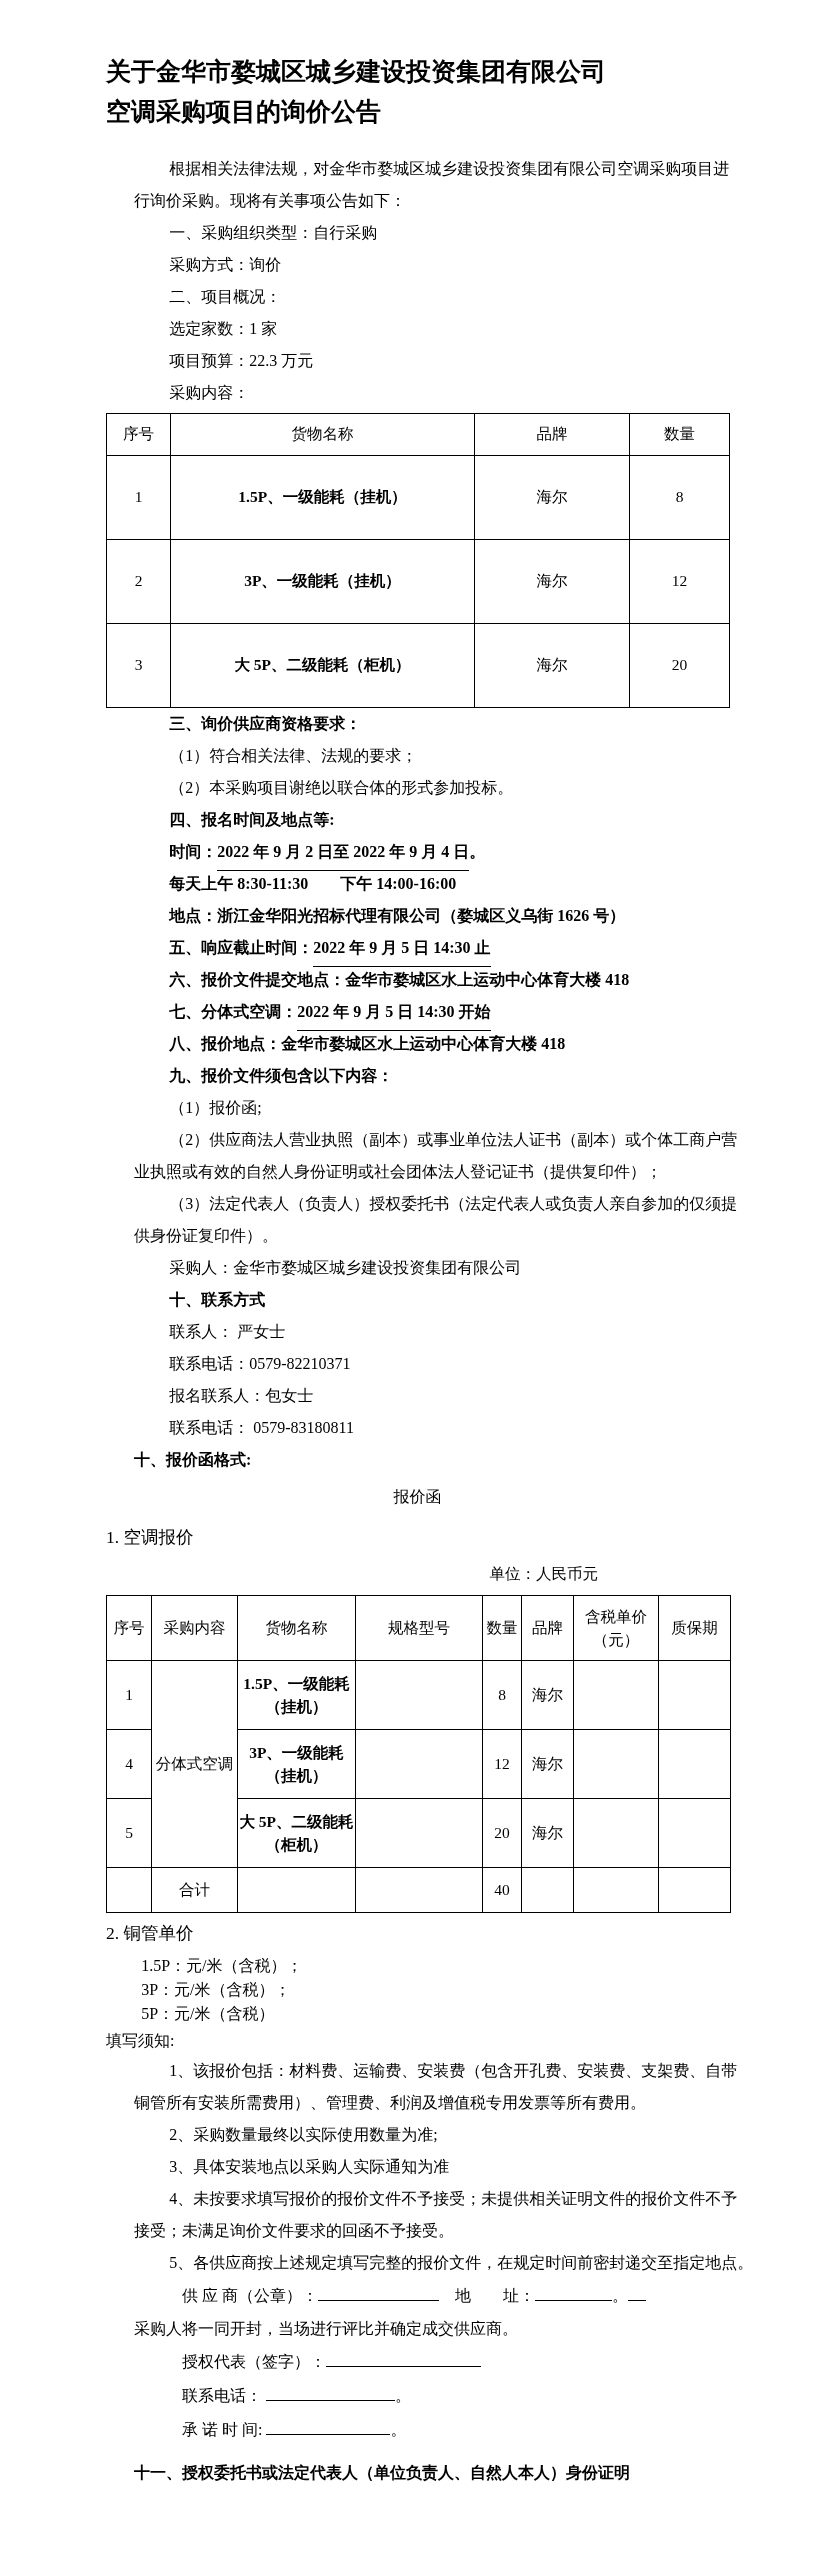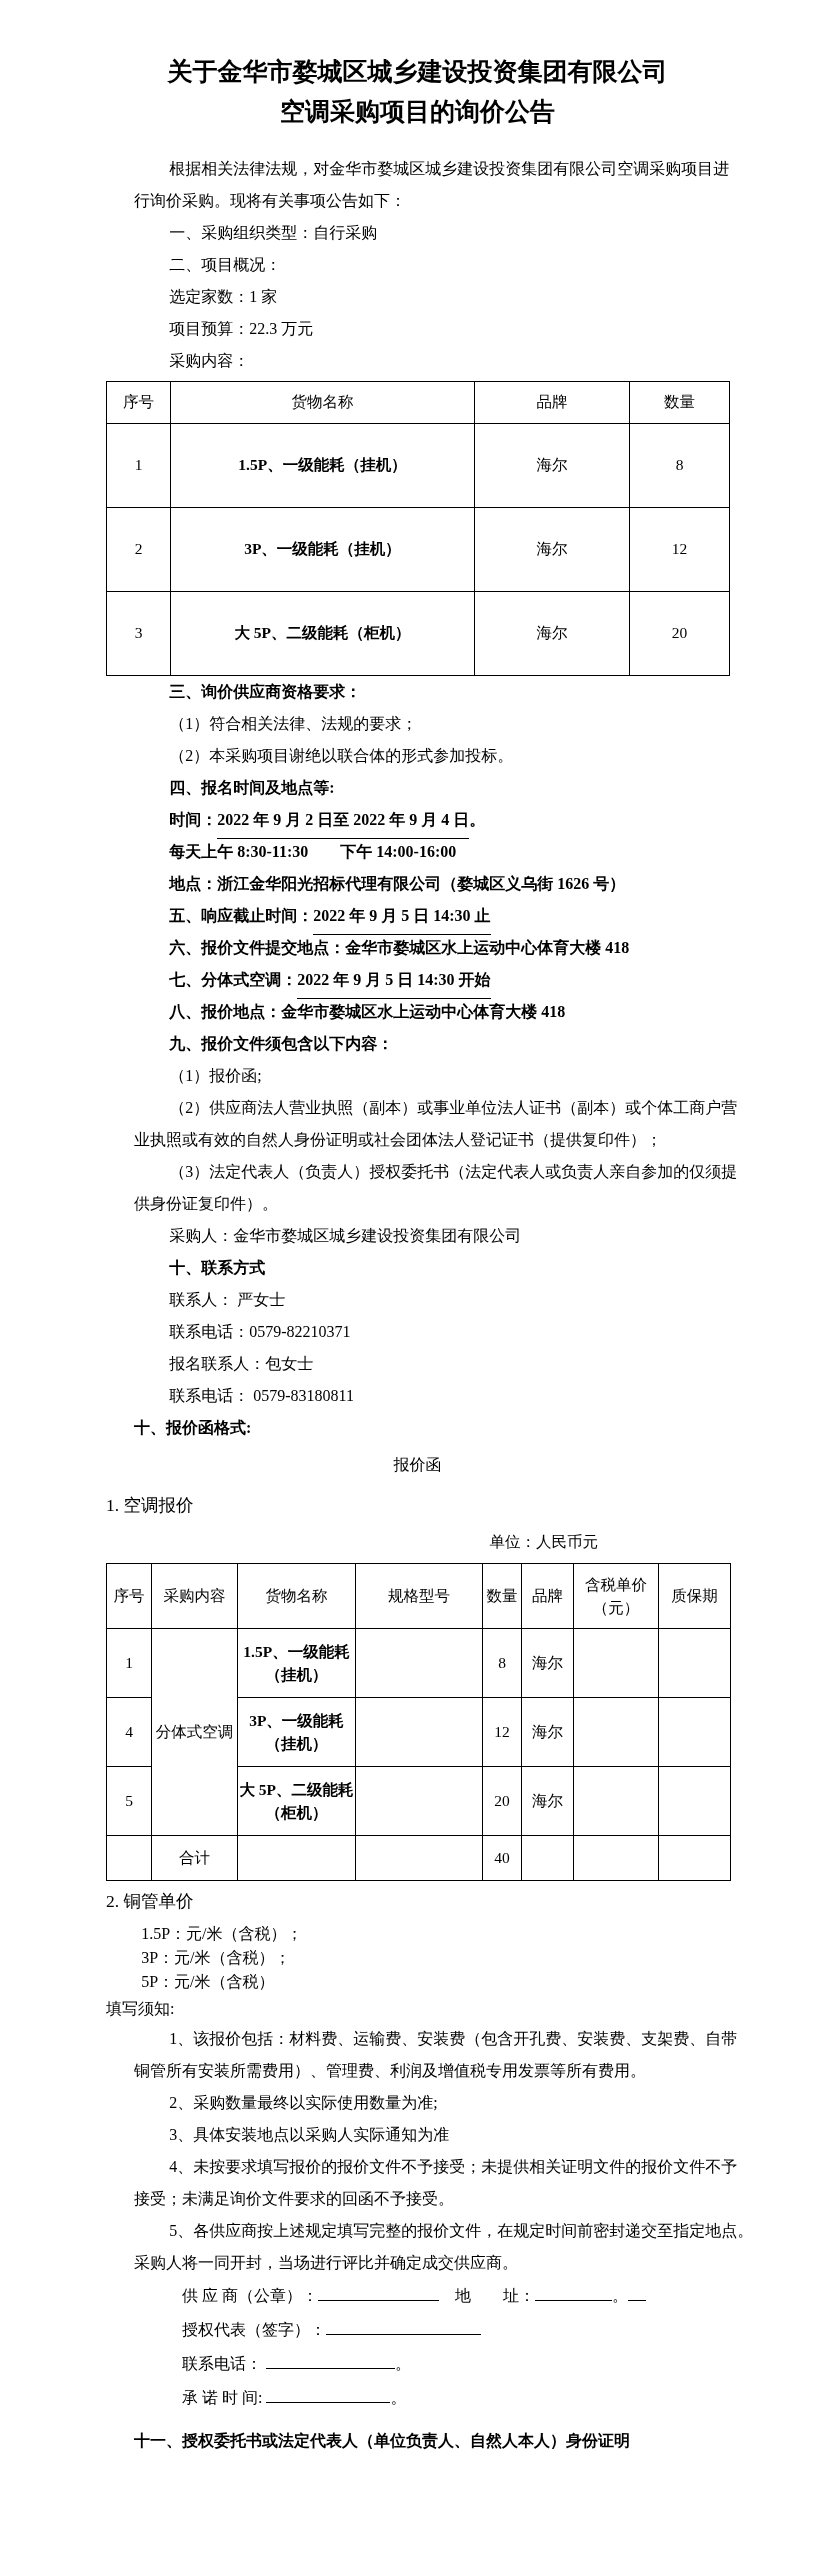--- a/index.html
+++ b/index.html
@@ -1,19 +1,19 @@
 <!DOCTYPE html>
 <html style="font-size:8.2px"><head>
 <meta charset="utf-8">
 <style>
   html,body{margin:0;padding:0;background:#888;}
   .page{width:818px;height:3292px;background:#ffffff;position:relative;overflow:hidden;
         font-family:"Liberation Serif","DejaVu Serif",serif;color:#000;}
   .content{padding:52px 89px 0 106px;}
-  .doc-title{text-align:center;font-weight:bold;font-size:25px;line-height:40px;margin-bottom:20.6px;}
+  .doc-title{text-align:left;font-weight:bold;font-size:25px;line-height:40px;margin-bottom:20.6px;}
   .line{font-size:16px;line-height:32px;white-space:nowrap;margin-left:28px;}
   .ind{text-indent:2.2em;}
   .b{font-weight:bold;}
   .u{border-bottom:1.5px solid #000;padding-bottom:10px;}
   .blank{display:inline-block;border-bottom:1.5px solid #000;height:1.05em;vertical-align:baseline;}
   table{border-collapse:collapse;table-layout:fixed;width:623px;font-size:15.5px;}
   td,th{border:1px solid #000;text-align:center;vertical-align:middle;font-weight:normal;padding:0;overflow:hidden;}
   .t1 th{height:41px;}
   .t1 td{height:83px;}
   .t2 th{height:64px;line-height:23px;}
@@ -35,20 +35,21 @@
 
     <div class="doc-title">
       <div>关于金华市婺城区城乡建设投资集团有限公司</div>
       <div>空调采购项目的询价公告</div>
     </div>
 
     <div class="line ind">根据相关法律法规，对金华市婺城区城乡建设投资集团有限公司空调采购项目进</div>
     <div class="line">行询价采购。现将有关事项公告如下：</div>
 
     <div class="line ind">一、采购组织类型：自行采购</div>
+    <div class="line ind">采购方式：询价</div>
     <div class="line ind">二、项目概况：</div>
     <div class="line ind">选定家数：1 家</div>
     <div class="line ind">项目预算：22.3 万元</div>
     <div class="line ind">采购内容：</div>
 
     <table class="t1" style="margin-top:4.1px;">
       <colgroup>
           <col style="width:64px">
           <col style="width:304px">
           <col style="width:155px">
@@ -185,23 +186,23 @@
     <div class="tight ind">5P：元/米（含税）</div>
 
     <div class="notes-head">填写须知:</div>
     <div class="line ind">1、该报价包括：材料费、运输费、安装费（包含开孔费、安装费、支架费、自带</div>
     <div class="line">铜管所有安装所需费用）、管理费、利润及增值税专用发票等所有费用。</div>
     <div class="line ind">2、采购数量最终以实际使用数量为准;</div>
     <div class="line ind">3、具体安装地点以采购人实际通知为准</div>
     <div class="line ind">4、未按要求填写报价的报价文件不予接受；未提供相关证明文件的报价文件不予</div>
     <div class="line">接受；未满足询价文件要求的回函不予接受。</div>
     <div class="line ind">5、各供应商按上述规定填写完整的报价文件，在规定时间前密封递交至指定地点。</div>
+    <div class="line sig"><span>供 应 商（公章）：</span><span class="blank" style="width:121px;"></span>　<span>地　　址：</span><span class="blank" style="width:77px;"></span><span>。</span><span class="blank" style="width:18px;"></span></div>
+
     <div class="line">采购人将一同开封，当场进行评比并确定成交供应商。</div>
-
-    <div class="line sig"><span>供 应 商（公章）：</span><span class="blank" style="width:121px;"></span>　<span>地　　址：</span><span class="blank" style="width:77px;"></span><span>。</span><span class="blank" style="width:18px;"></span></div>
     <div class="line sig"><span>授权代表（签字）：</span><span class="blank" style="width:155px;"></span></div>
     <div class="line sig"><span>联系电话：</span> <span class="blank" style="width:129px;"></span><span>。</span></div>
     <div class="line sig"><span>承 诺 时 间:</span> <span class="blank" style="width:124px;"></span><span>。</span></div>
 
     <div class="line b" style="margin-top:10.3px;">十一、授权委托书或法定代表人（单位负责人、自然人本人）身份证明</div>
 
   </div>
 </div>
 
 

